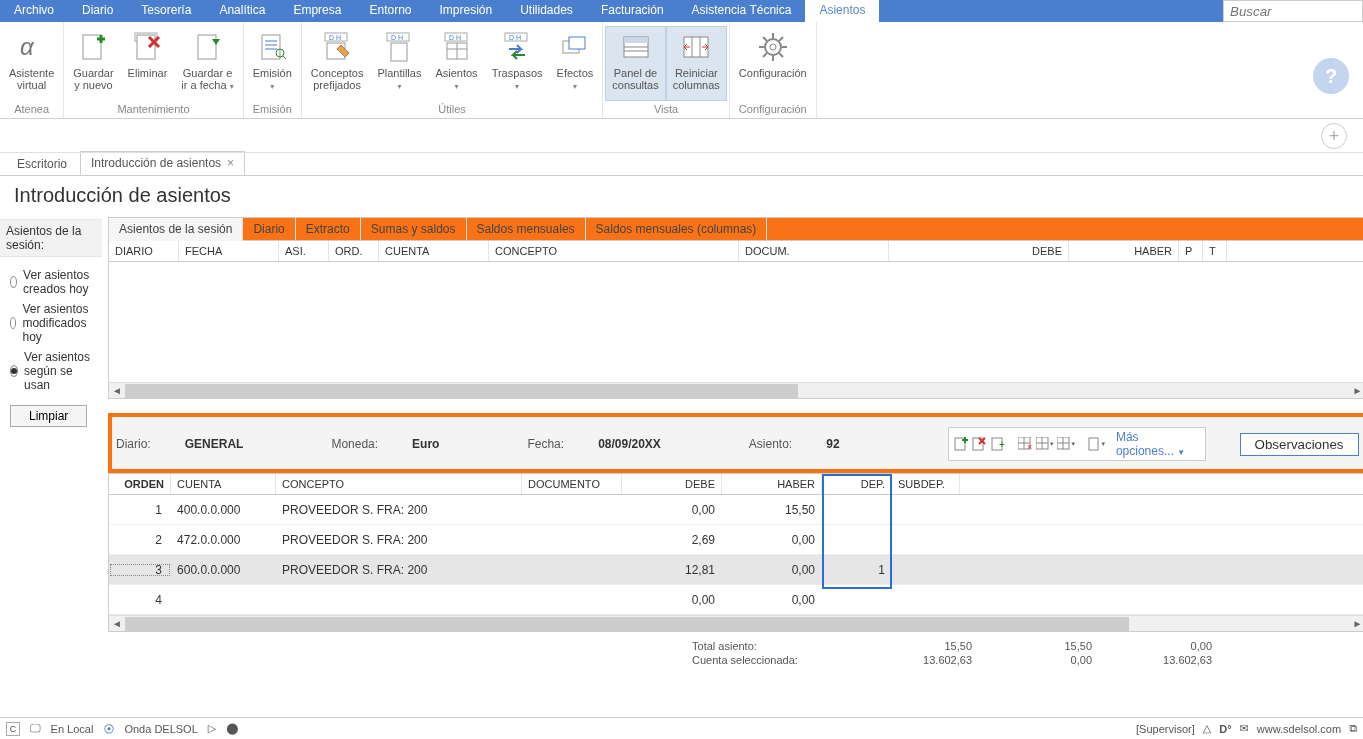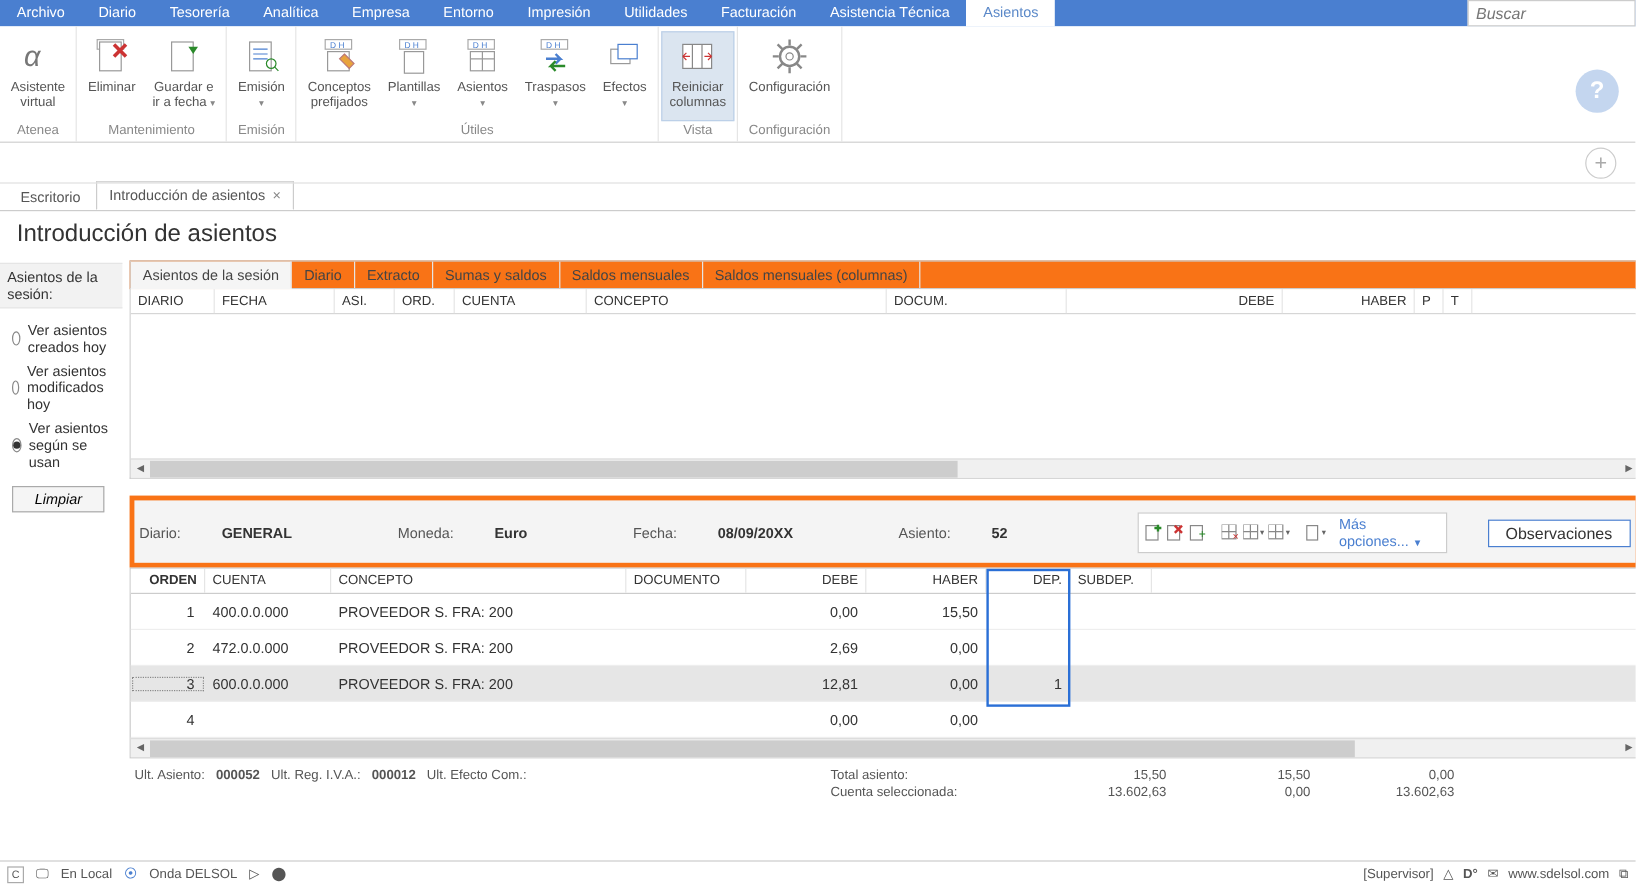--- a/index.html
+++ b/index.html
@@ -36,21 +36,21 @@
 
 .page-title { font-size: 20px; color: #333; padding: 8px 14px 6px; }
 
 
 .body-area { display: flex; height: 492px; }
 .sidebar { width: 218px; padding: 6px 10px; border-right: 0; }
 .sidebar-header { background: #f2f2f2; padding: 4px 6px; margin: 0 -10px 8px; font-size: 12px; border-top:1px solid #e5e5e5; border-bottom:1px solid #e5e5e5;}
 .radio-row { display: flex; align-items: center; gap: 6px; padding: 3px 0; font-size: 12px; }
 .radio { width: 12px; height: 12px; border: 1px solid #888; border-radius: 50%; display: inline-flex; align-items: center; justify-content: center; }
 .radio.checked::after { content: ""; width: 6px; height: 6px; background: #333; border-radius: 50%; }
-.btn-clear { margin-top: 10px; padding: 3px 18px; border: 1px solid #aaa; background: #f5f5f5; cursor: pointer; font-size: 12px; font-style: italic; }
+.btn-clear { margin-top: 10px; padding: 3px 18px; border: 1px solid #aaa; background: #f5f5f5; cursor: pointer; font-size: 12px; }
 
 .main { flex: 1; padding: 4px 6px 0 6px; display: flex; flex-direction: column; }
 
 
 .inner-tabs { display: flex; border: 1px solid #ccc; border-bottom: 1px solid #ccc; background:#f97316; }
 .inner-tab { padding: 4px 10px; font-size: 12px; color: #444; border-right: 1px solid #e5e5e5; cursor: pointer; }
 .inner-tab.active { background: #f5f5f5; border-bottom: 1px solid #f5f5f5; margin-bottom:-1px;}
 
 
 .grid1 { border: 1px solid #ccc; border-top: none; height: 158px; display:flex; flex-direction:column; }
@@ -147,20 +147,31 @@
           <div>virtual</div>
         </div>
       </div>
       <div class="ribbon-group-label">Atenea</div>
     </div>
     <div class="ribbon-group">
       <div class="ribbon-buttons">
         <div class="ribbon-btn">
           <div class="ico">
             <svg width="32" height="32" viewBox="0 0 32 32">
+              <rect x="6" y="4" width="18" height="24" fill="#fff" stroke="#999"></rect>
+              <line x1="20" y1="8" x2="28" y2="8" stroke="#2a8a2a" stroke-width="3"></line>
+              <line x1="24" y1="4" x2="24" y2="12" stroke="#2a8a2a" stroke-width="3"></line>
+            </svg>
+          </div>
+          <div>Guardar</div>
+          <div>y nuevo</div>
+        </div>
+        <div class="ribbon-btn">
+          <div class="ico">
+            <svg width="32" height="32" viewBox="0 0 32 32">
               <rect x="4" y="2" width="22" height="8" fill="#fff" stroke="#aaa"></rect>
               <text x="8" y="9" font-size="7" fill="#4a7fd0">D H</text>
               <rect x="6" y="4" width="18" height="24" fill="#fff" stroke="#999"></rect>
               <line x1="18" y1="6" x2="28" y2="16" stroke="#c33" stroke-width="3"></line>
               <line x1="28" y1="6" x2="18" y2="16" stroke="#c33" stroke-width="3"></line>
             </svg>
           </div>
           <div>Eliminar</div>
           <div></div>
         </div>
@@ -254,20 +265,32 @@
             </svg>
           </div>
           <div>Efectos</div>
           <div> <span class="drop">▾</span></div>
         </div>
       </div>
       <div class="ribbon-group-label">Útiles</div>
     </div>
     <div class="ribbon-group">
       <div class="ribbon-buttons">
+        <div class="ribbon-btn highlighted">
+          <div class="ico">
+            <svg width="32" height="32" viewBox="0 0 32 32">
+              <rect x="4" y="6" width="24" height="20" fill="#fff" stroke="#888"></rect>
+              <rect x="4" y="6" width="24" height="6" fill="#ccd8ea"></rect>
+              <line x1="4" y1="16" x2="28" y2="16" stroke="#888"></line>
+              <line x1="4" y1="20" x2="28" y2="20" stroke="#888"></line>
+            </svg>
+          </div>
+          <div>Panel de</div>
+          <div>consultas</div>
+        </div>
         <div class="ribbon-btn highlighted">
           <div class="ico">
             <svg width="32" height="32" viewBox="0 0 32 32">
               <rect x="4" y="6" width="24" height="20" fill="#fff" stroke="#888"></rect>
               <line x1="12" y1="6" x2="12" y2="26" stroke="#888"></line>
               <line x1="20" y1="6" x2="20" y2="26" stroke="#888"></line>
               <path d="M10 16 L4 16 M4 16 L7 13 M4 16 L7 19" stroke="#c33" fill="none"></path>
               <path d="M22 16 L28 16 M28 16 L25 13 M28 16 L25 19" stroke="#c33" fill="none"></path>
             </svg>
           </div>
@@ -374,21 +397,21 @@
       <span class="lbl">Diario:</span>
       <span class="val">GENERAL</span>
       <span class="spacer"></span>
       <span class="lbl">Moneda:</span>
       <span class="val">Euro</span>
       <span class="spacer"></span>
       <span class="lbl">Fecha:</span>
       <span class="val">08/09/20XX</span>
       <span class="spacer"></span>
       <span class="lbl">Asiento:</span>
-      <span class="val">52</span>
+      <span class="val">92</span>
       <span style="flex:0 0 40px"></span>
       <div class="toolbar-icons">
         <div class="tico">
             <svg width="14" height="14">
               <rect x="1" y="1" width="10" height="12" fill="none" stroke="#888"></rect>
               <line x1="8" y1="3" x2="14" y2="3" stroke="#2a8a2a" stroke-width="2"></line>
               <line x1="11" y1="0" x2="11" y2="6" stroke="#2a8a2a" stroke-width="2"></line>
             </svg>
           </div>
         <div class="tico">
@@ -503,21 +526,20 @@
         <div class="arrow">◄</div>
         <div class="track">
             <div class="thumb" style="width:82%"></div>
           </div>
         <div class="arrow">►</div>
       </div>
     </div>
 
     <div class="footer-info">
       <div class="left">
-        <div><span>Ult. Asiento:</span>&nbsp;&nbsp;&nbsp;<b>000052</b>&nbsp;&nbsp;&nbsp;<span>Ult. Reg. I.V.A.:</span>&nbsp;&nbsp;&nbsp;<b>000012</b>&nbsp;&nbsp;&nbsp;<span>Ult. Efecto Com.:</span></div>
       </div>
       <div class="totals">
         <div>Total asiento:</div>
         <div class="r">15,50</div>
         <div class="r">15,50</div>
         <div class="r">0,00</div>
         <div>Cuenta seleccionada:</div>
         <div class="r">13.602,63</div>
         <div class="r">0,00</div>
         <div class="r">13.602,63</div>

